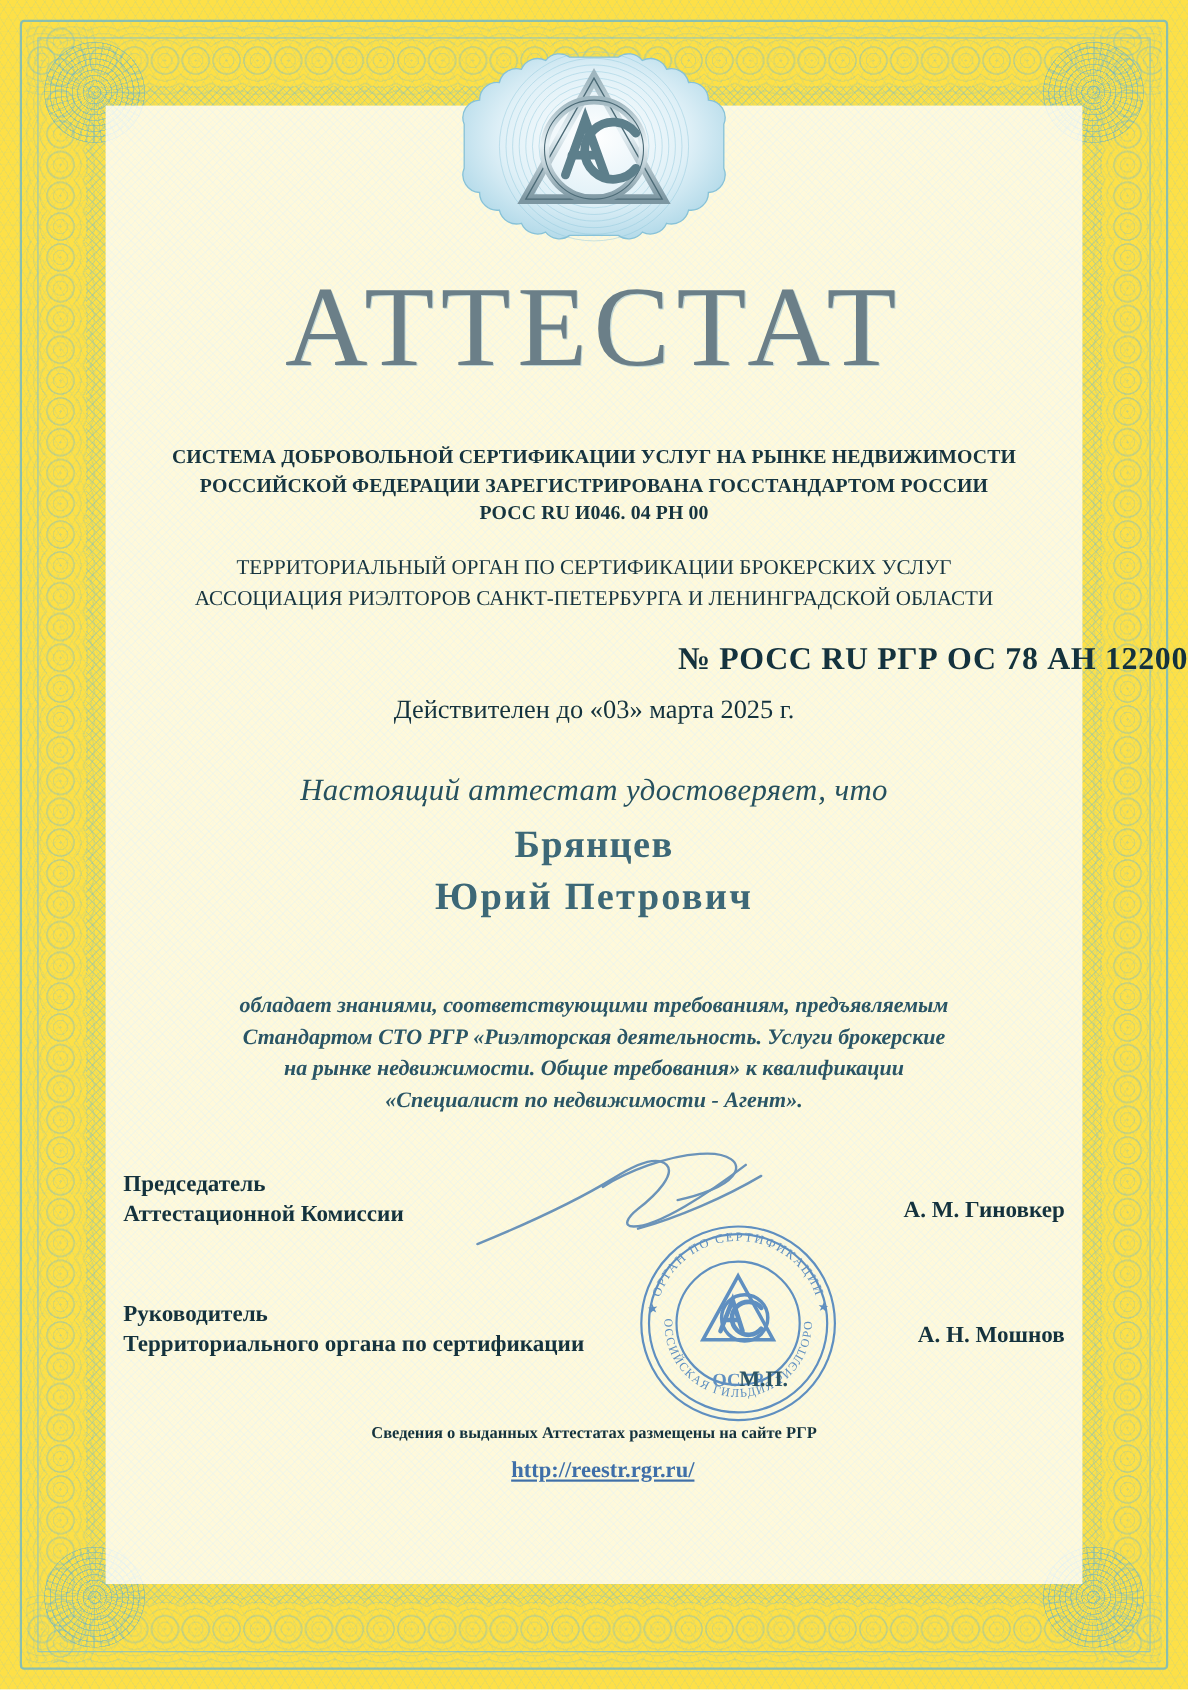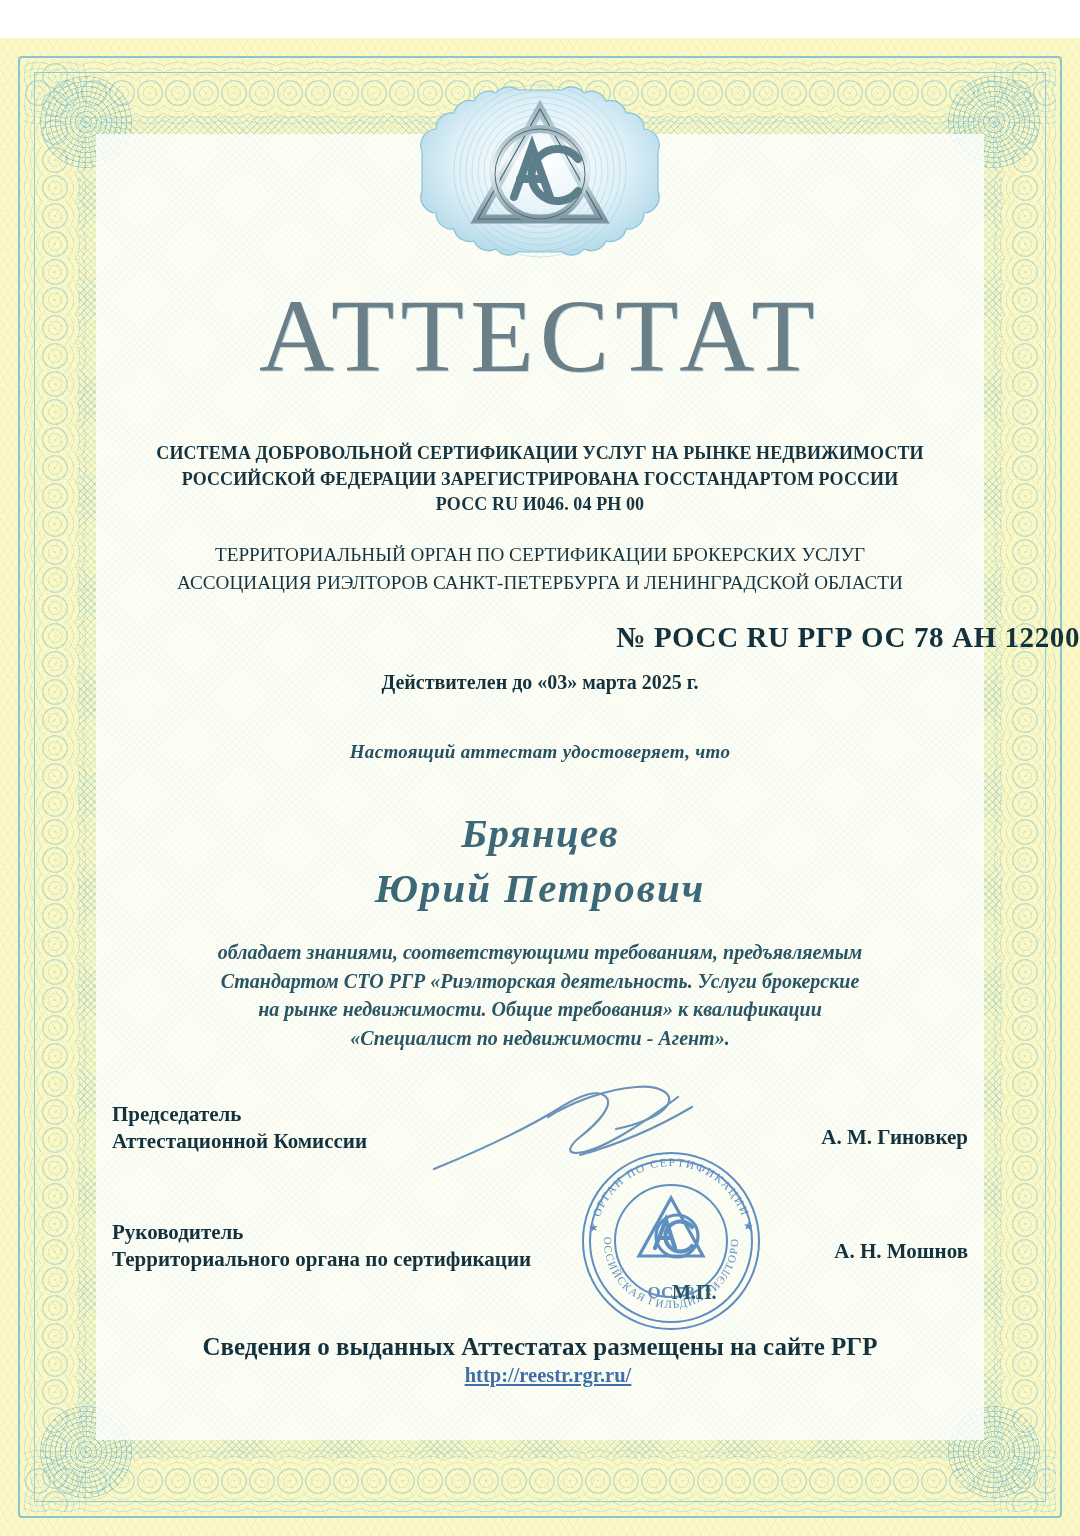--- a/index.html
+++ b/index.html
@@ -13,22 +13,21 @@
     font-family: "Liberation Serif", serif;
     color: #2b4a57;
     position: relative;
     overflow: hidden;
   }
 
   
   .page {
     position: absolute;
     inset: 0;
-    background: #fef9c3;
-    margin-top: 38px;
+    background: #fde047;
   }
   .guilloche-bg {
     position: absolute;
     inset: 0;
     background:
       repeating-linear-gradient(58deg, rgba(120,190,215,0.20) 0 1px, rgba(255,255,255,0) 1px 7px),
       repeating-linear-gradient(-58deg, rgba(120,190,215,0.18) 0 1px, rgba(255,255,255,0) 1px 7px),
       repeating-linear-gradient(0deg, rgba(140,200,222,0.10) 0 1px, rgba(255,255,255,0) 1px 11px);
     opacity: 0.55;
   }
@@ -155,40 +154,39 @@
     font-size: 29px;
     font-weight: bold;
     color: #14323d;
     letter-spacing: .6px;
     text-align: right;
   }
   .valid-until {
     position: absolute;
     top: 633px;
     left: 0; right: 0;
-    font-size: 20px;
-    font-weight: bold;
+    font-size: 24px;
+    font-weight: normal;
     color: #14323d;
   }
   .certifies {
     position: absolute;
     top: 703px;
     left: 0; right: 0;
-    font-size: 19px;
+    font-size: 28px;
     font-style: italic;
-    font-weight: bold;
+    font-weight: normal;
     color: #25505e;
     letter-spacing: .3px;
   }
   .holder {
     position: absolute;
-    top: 768px;
-    left: 0; right: 0;
-    font-size: 41px;
-    font-style: italic;
+    top: 744px;
+    left: 0; right: 0;
+    font-size: 35px;
     font-weight: bold;
     color: #3d6877;
     line-height: 1.35;
     letter-spacing: 1.2px;
   }
   .holder .ln2 { letter-spacing: 2px; }
 
   .qualification {
     position: absolute;
     top: 900px;
@@ -238,21 +236,21 @@
     top: 1243px;
     font-size: 20px;
     font-weight: bold;
     color: #2b5465;
   }
 
   .footer-note {
     position: absolute;
     top: 1295px;
     left: 0; right: 0;
-    font-size: 25px;
+    font-size: 15px;
     font-weight: bold;
     color: #14323d;
   }
   .footer-link {
     position: absolute;
     top: 1326px;
     left: 16px; right: 0;
     font-size: 20.5px;
     font-weight: bold;
     color: #3f6fa8;

